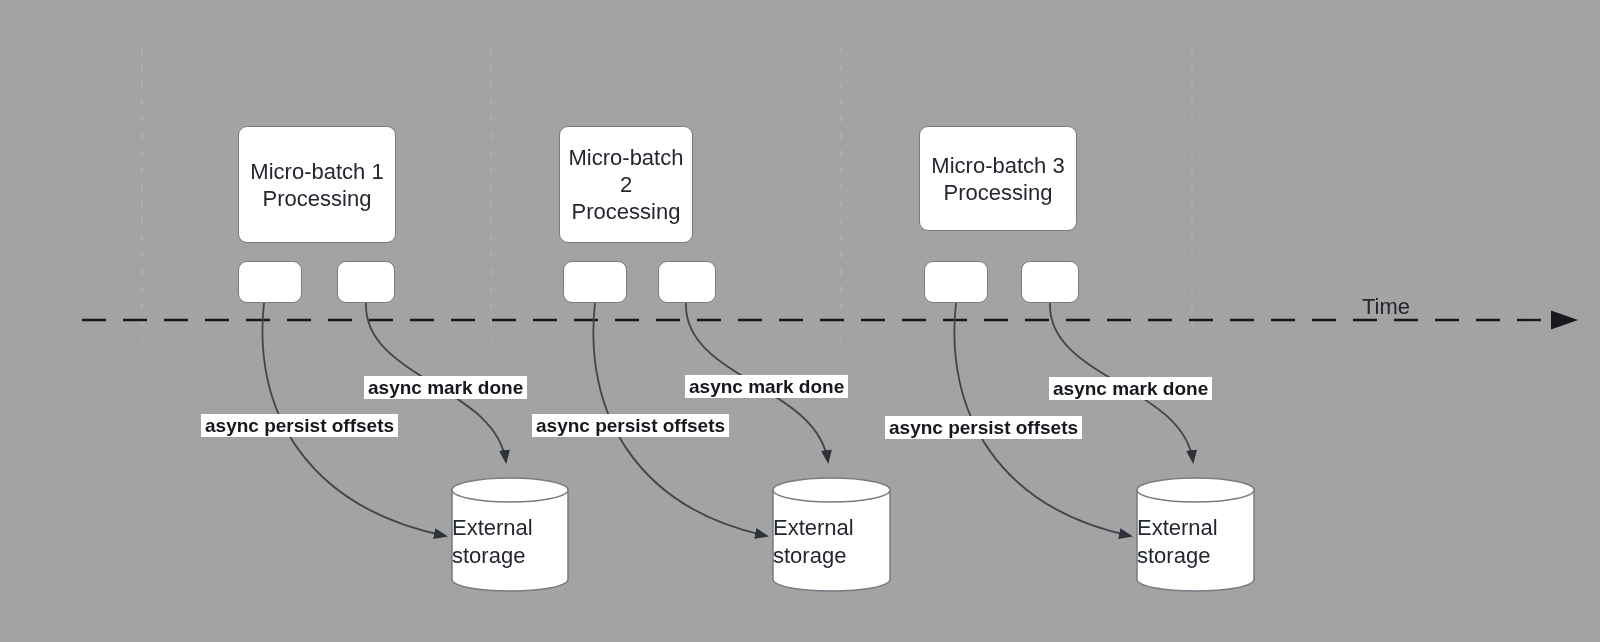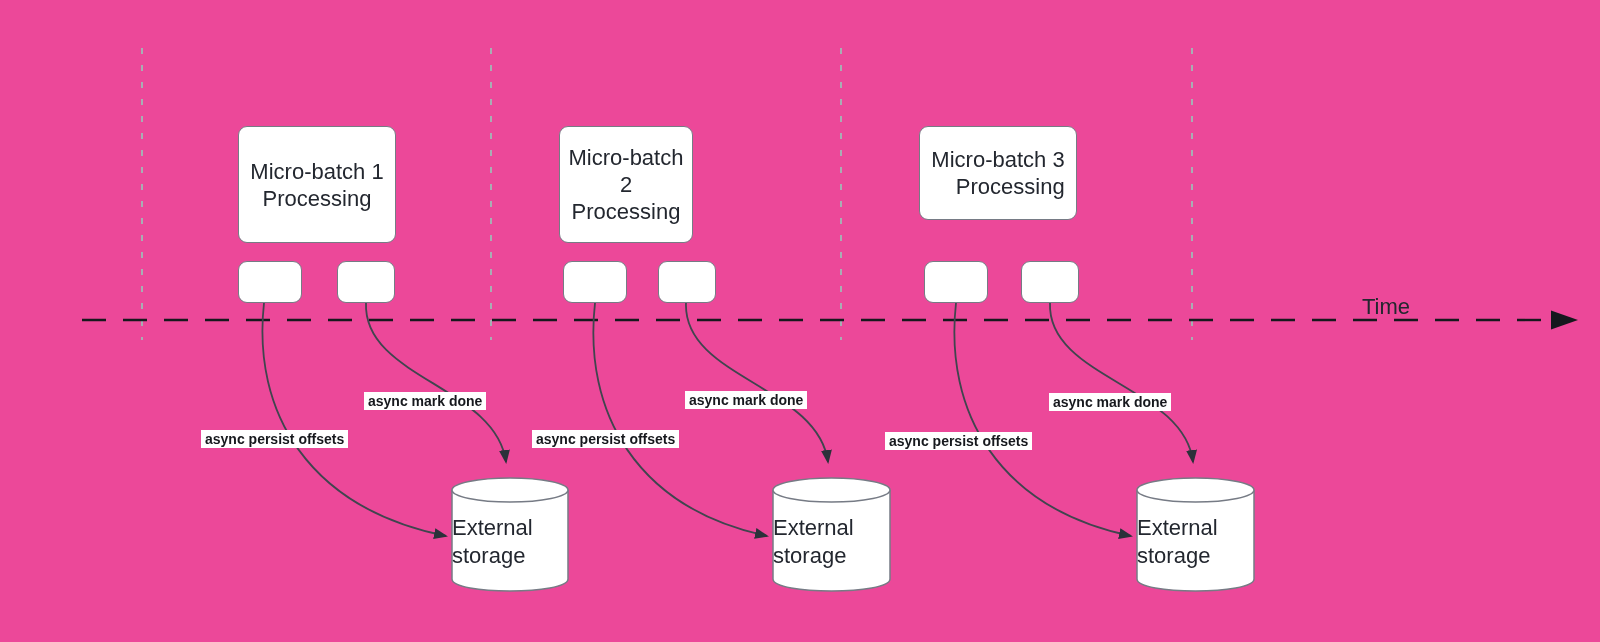--- a/index.html
+++ b/index.html
@@ -5,21 +5,21 @@
   html, body {
     margin: 0;
     padding: 0;
     background: #ffffff;
     font-family: "Liberation Sans", sans-serif;
   }
   .canvas {
     position: relative;
     width: 1600px;
     height: 642px;
-    background: #ec4899;
+    background: #a3a3a3;
     overflow: hidden;
   }
   svg.layer {
     position: absolute;
     left: 0; top: 0;
     width: 1600px;
     height: 642px;
   }
   .node {
     position: absolute;
@@ -35,28 +35,27 @@
     text-align: center;
   }
   .proc-box span {
     font-size: 22px;
     line-height: 27px;
     color: #23272f;
     white-space: pre-line;
   }
   .arrow-label {
     position: absolute;
-    font-size: 14px;
+    font-size: 19px;
     font-weight: bold;
     line-height: 1;
     color: #16181d;
     background: #ffffff;
     padding: 2px 4px;
     white-space: nowrap;
-    margin-top: 16px;
   }
   .storage-label {
     position: absolute;
     text-align: left;
     font-size: 22px;
     line-height: 28px;
     color: #23272f;
     white-space: pre-line;
   }
   .time-label {
@@ -124,21 +123,21 @@
     <span>Micro-batch 2
 Processing</span>
   </div>
   <div class="node" style="left:563px; top:261px; width:64px; height:42px;"></div>
   <div class="node" style="left:658px; top:261px; width:58px; height:42px;"></div>
   <div class="arrow-label" style="left:532px; top:414px;">async persist offsets</div>
   <div class="arrow-label" style="left:685px; top:375px;">async mark done</div>
   <div class="storage-label" style="left:773px; top:514px; width:117px;">External
 storage</div>
 
-  <div class="node proc-box" style="left:919px; top:126px; width:158px; height:94px;text-align:right;">
+  <div class="node proc-box" style="left:919px; top:126px; width:158px; height:105px;">
     <span>Micro-batch 3
 Processing</span>
   </div>
   <div class="node" style="left:924px; top:261px; width:64px; height:42px;"></div>
   <div class="node" style="left:1021px; top:261px; width:58px; height:42px;"></div>
   <div class="arrow-label" style="left:885px; top:416px;">async persist offsets</div>
   <div class="arrow-label" style="left:1049px; top:377px;">async mark done</div>
   <div class="storage-label" style="left:1137px; top:514px; width:117px;">External
 storage</div>
 

